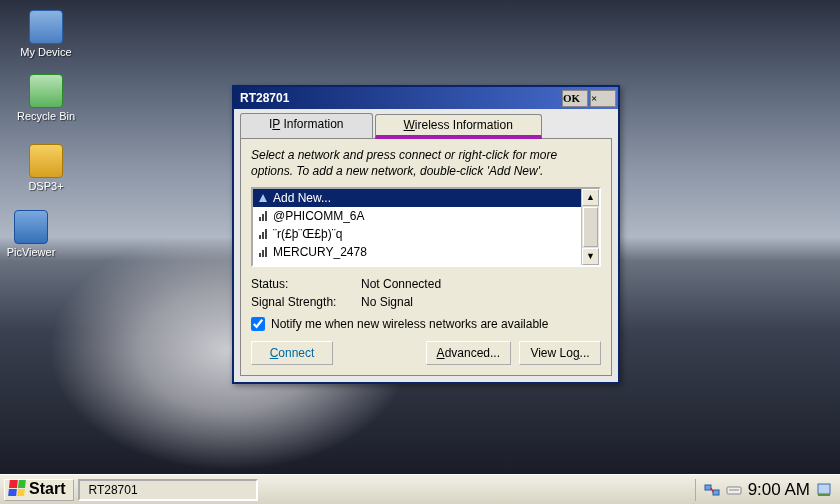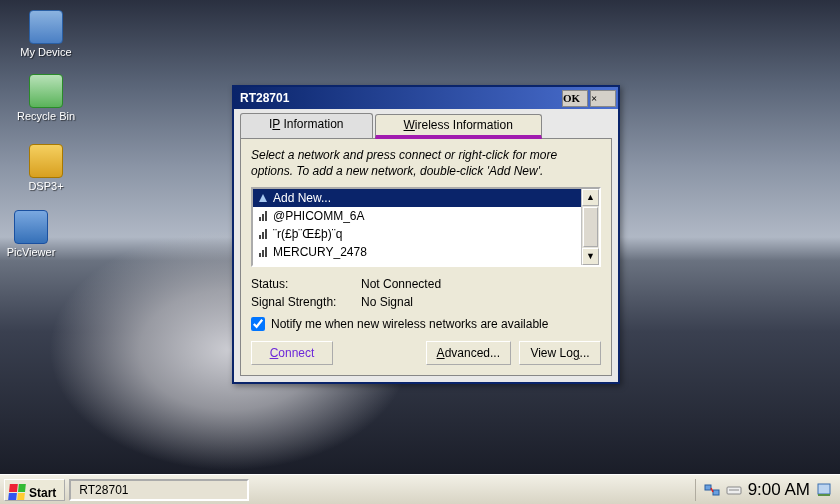--- a/index.html
+++ b/index.html
@@ -56,31 +56,31 @@
   .srow { display: flex; height: 18px; align-items: center; }
   .srow .k { width: 110px; }
   .chkrow { display: flex; align-items: center; gap: 6px; margin-top: 6px; font-size: 12px; }
   .chkrow input { width: 14px; height: 14px; }
   .btnrow { display: flex; gap: 8px; margin-top: 10px; justify-content: flex-start; }
   .btnrow .spacer { flex: 1; }
   .winbtn {
     min-width: 82px; height: 24px; padding: 0 10px;
     border: 1px outset #fff; background: #ece9d8; font-size: 12px; cursor: pointer;
   }
-  .winbtn.disabled { color: #6d28d9; cursor: default; }
+  .winbtn.disabled { color: #0369a1; cursor: default; }
   .winbtn .u { text-decoration: underline; }
 
   .taskbar {
     position: absolute; top: 474px; left: 0; width: 840px; height: 30px;
     background: linear-gradient(#f2f0e6,#d8d4c4); border-top: 1px solid #fff;
     display: flex; align-items: center; padding: 0 4px; gap: 4px;
   }
   .start {
-    height: 22px; padding: 0 8px 0 4px; display: flex; align-items: flex-end; gap: 4px;
-    border: 1px outset #fff; background: #ece9d8; cursor: pointer; font-weight: bold; font-size: 12px;
+    height: 22px; padding: 0 8px 0 4px; display: flex; align-items: flex-start; gap: 4px;
+    border: 1px outset #fff; background: #ece9d8; cursor: pointer; font-weight: bold; font-size: 16px;
   }
   .winflag { width: 16px; height: 16px; display: grid; grid-template-columns: 1fr 1fr; grid-template-rows: 1fr 1fr; gap: 1px; transform: skewX(-6deg); }
   .winflag span:nth-child(1){background:#e23;} .winflag span:nth-child(2){background:#3b3;}
   .winflag span:nth-child(3){background:#35e;} .winflag span:nth-child(4){background:#fc3;}
   .taskbtn {
     height: 22px; min-width: 180px; padding: 0 8px; border: 2px inset #fff;
     background: #e6e2d4; display: flex; align-items: center; font-size: 12px;
   }
   .tray { margin-left: auto; display: flex; align-items: center; gap: 6px; height: 22px;
     border-left: 1px solid #b0aca0; padding: 0 4px 0 8px; }

